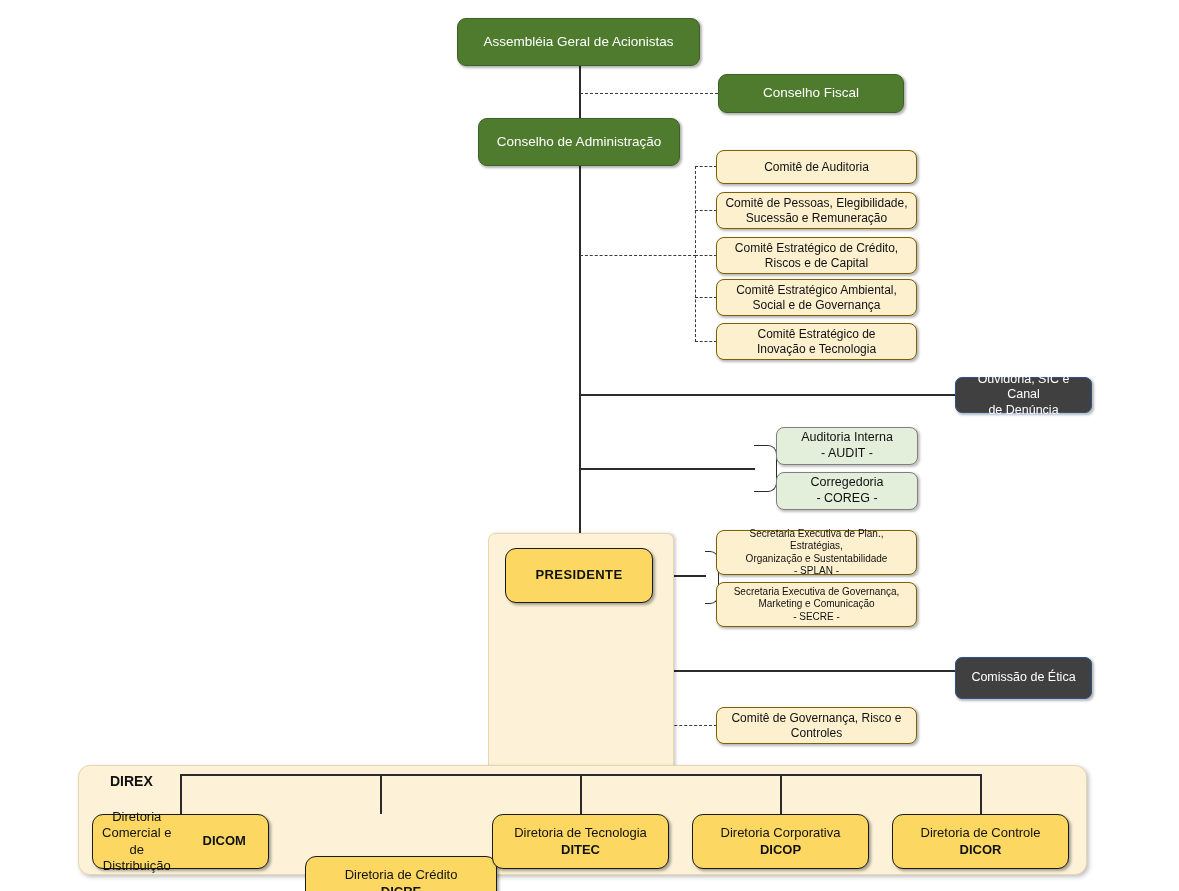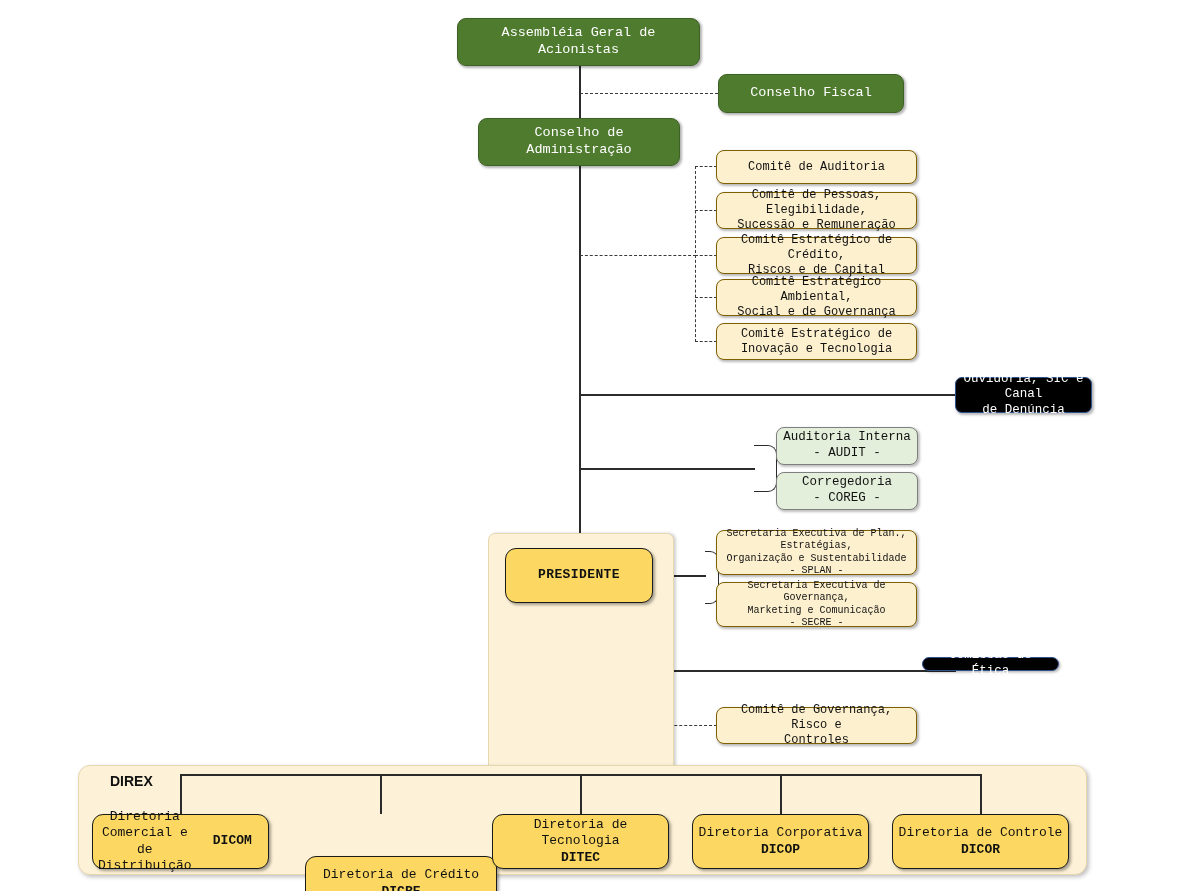--- a/index.html
+++ b/index.html
@@ -19,21 +19,20 @@
   }
   .node {
     position: absolute;
     box-sizing: border-box;
     display: flex;
     align-items: center;
     justify-content: center;
     text-align: center;
     line-height: 1.25;
     z-index: 5;
-    font-family: Liberation Mono, monospace;
   }
   .node span {
     display: block;
     width: 100%;
     padding: 0 5px;
     box-sizing: border-box;
   }
 
   
   .green-dark {
@@ -61,21 +60,21 @@
     background: #E3EFDA;
     border: 1px solid #7F7F7F;
     border-radius: 8px;
     color: #111111;
     font-size: 12.5px;
     box-shadow: 1.5px 1.5px 2.5px rgba(0,0,0,0.25);
   }
 
   
   .blue {
-    background: #000000;
+    background: #404040;
     border: 1px solid #2F528F;
     border-radius: 7px;
     color: #ffffff;
     font-size: 12.5px;
     box-shadow: 1.5px 1.5px 2.5px rgba(0,0,0,0.28);
   }
 
   
   .gold {
     background: #FCD862;
@@ -248,21 +247,21 @@
     <span style="white-space:pre-line;">Secretaria Executiva de Plan., Estratégias,
 Organização e Sustentabilidade
 - SPLAN -</span>
   </div>
   <div class="node cream small" style="left:716px; top:582px; width:201px; height:45px;">
     <span style="white-space:pre-line;">Secretaria Executiva de Governança,
 Marketing e Comunicação
 - SECRE -</span>
   </div>
 
-  <div class="node blue" style="left:922px; top:657px; width:137px; height:14px;">
+  <div class="node blue" style="left:955px; top:657px; width:137px; height:42px;">
     <span>Comissão de Ética</span>
   </div>
 
   <div class="node cream" style="left:716px; top:707px; width:201px; height:37px;">
     <span style="white-space:pre-line;">Comitê de Governança, Risco e
 Controles</span>
   </div>
 
   <div class="node gold" style="left:92px; top:814px; width:177px; height:55px; flex-direction:row; justify-content:center;">
     <span style="white-space:pre-line;">Diretoria Comercial e de

